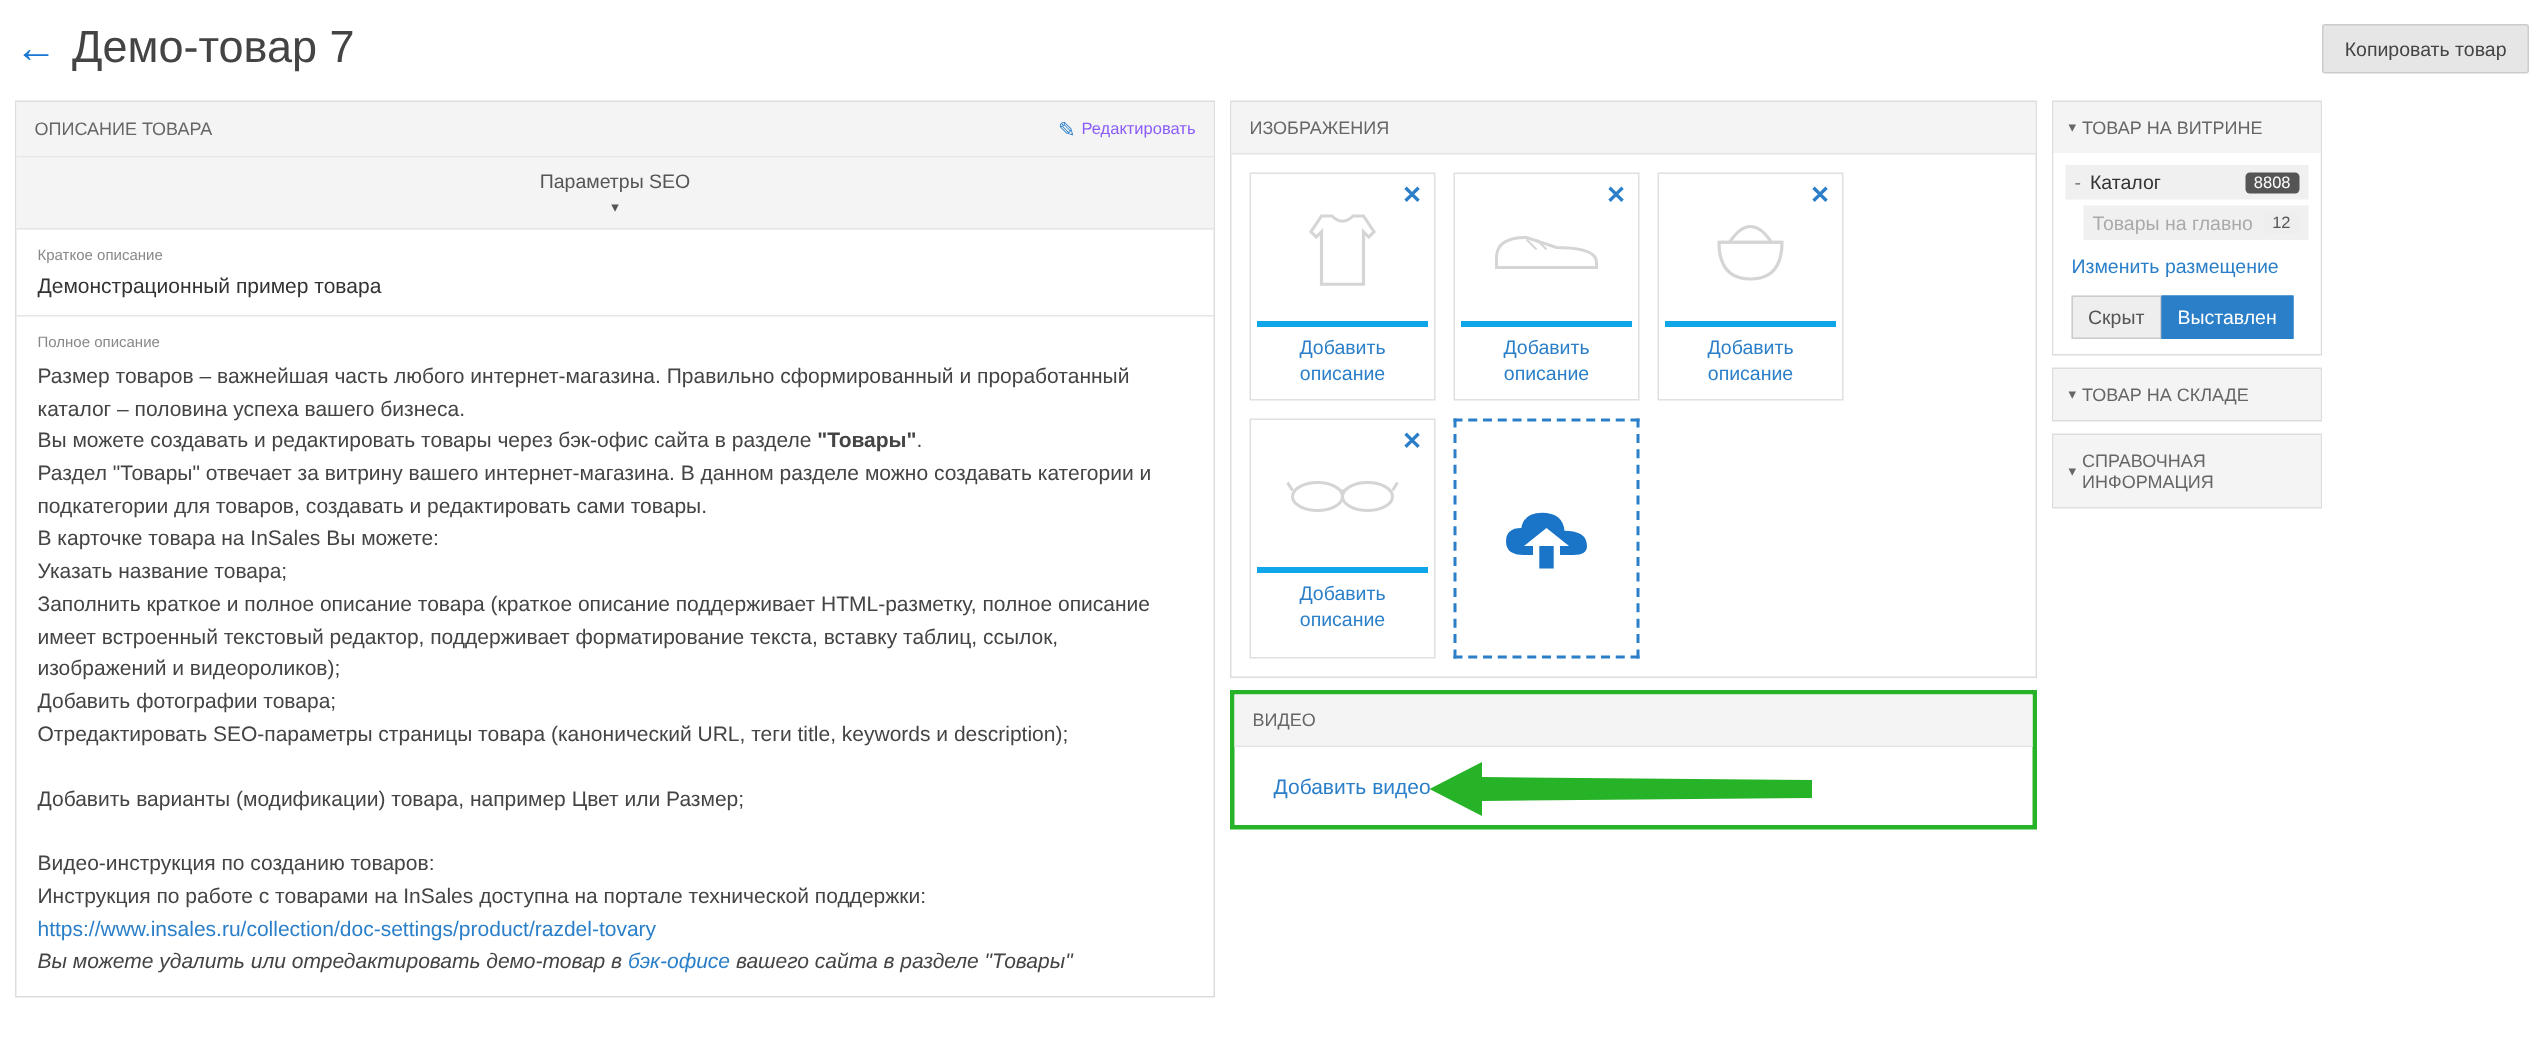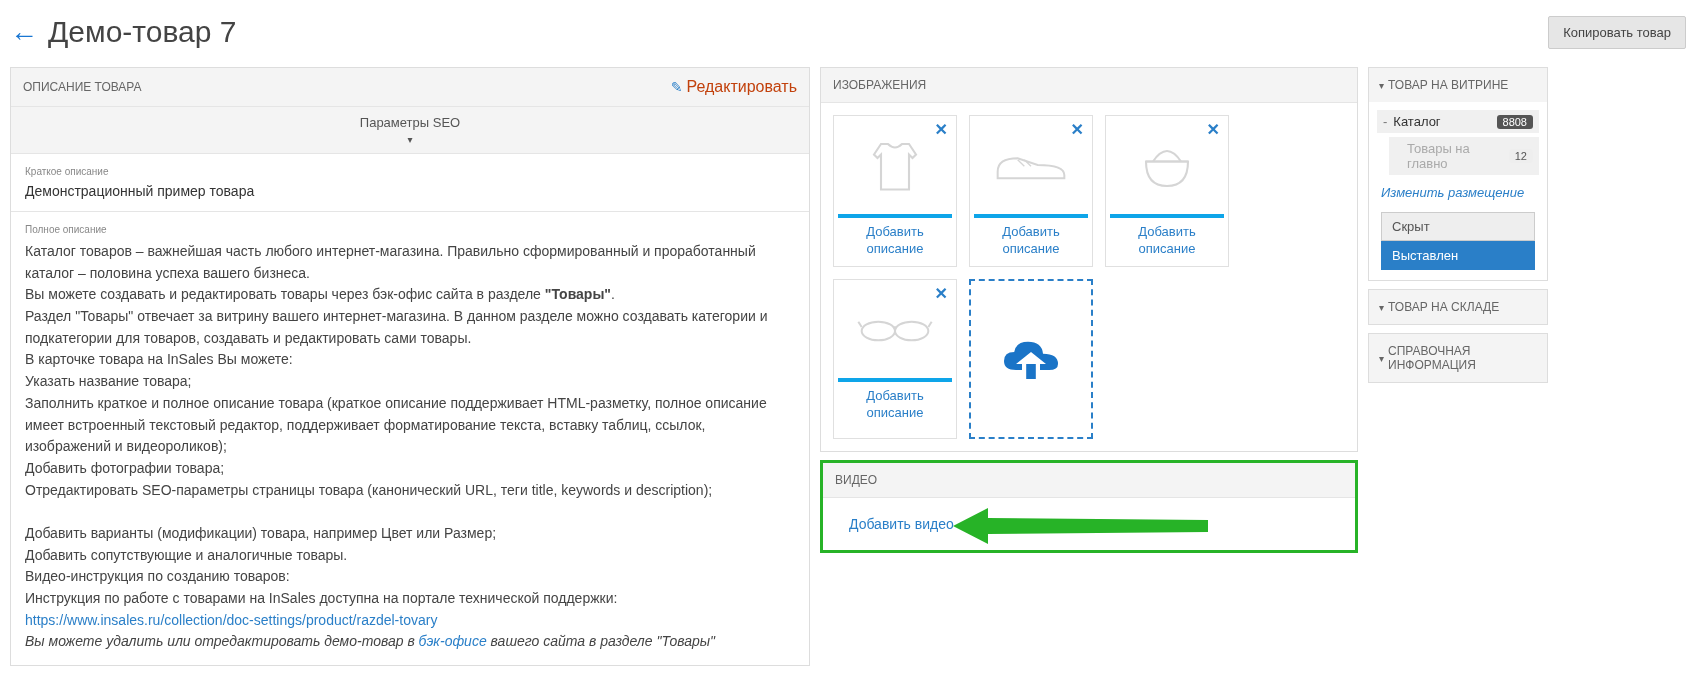--- a/index.html
+++ b/index.html
@@ -12,21 +12,21 @@
 
 .cols { display: flex; gap: 10px; }
 .col-left { width: 800px; }
 .col-mid { width: 538px; }
 .col-right { width: 180px; }
 
 .panel { border: 1px solid #ddd; margin-bottom: 8px; background: #fff; }
 .panel-head { background: #f4f4f4; padding: 10px 12px; font-size: 12px; color: #666; text-transform: uppercase; display: flex; align-items: center; justify-content: space-between; border-bottom: 1px solid #e5e5e5; }
 .panel-head .head-actions { display: flex; align-items: center; gap: 4px; }
 .pencil-icon { color: #2a7fc8; font-size: 14px; }
-.link-blue { color: #c2410c; cursor: pointer; font-size: 16px; text-transform: none; }
+.link-blue { color: #8b5cf6; cursor: pointer; font-size: 11px; text-transform: none; }
 .panel-sub { background: #f4f4f4; padding: 8px 12px; font-size: 13px; color: #555; border-bottom: 1px solid #e5e5e5; display: flex; align-items: center; gap: 4px; cursor: pointer; flex-direction: column; }
 .caret-down { font-size: 10px; }
 .panel-body { padding: 12px 14px; }
 .label-muted { color: #888; font-size: 10px; margin-bottom: 6px; }
 .val-text { color: #333; font-size: 14px; }
 .divider { height: 1px; background: #e5e5e5; margin: 12px -14px; }
 
 .full-desc { color: #444; font-size: 14px; line-height: 1.55; }
 .full-desc strong { font-weight: bold; }
 .full-desc em { font-style: italic; }
@@ -45,24 +45,24 @@
 .add-video-link { color: #2a7fc8; font-size: 14px; cursor: pointer; }
 .arrow-overlay { position: absolute; left: 130px; top: 8px; pointer-events: none; }
 
 .r-panel { border: 1px solid #ddd; margin-bottom: 8px; }
 .r-head { background: #f4f4f4; padding: 10px 10px; font-size: 12px; color: #666; text-transform: uppercase; display: flex; align-items: center; gap: 4px; cursor: pointer; }
 .r-body { padding: 8px 8px; background: #fff; }
 .cat-row { display: flex; align-items: center; background: #f0f0f0; padding: 4px 6px; margin-bottom: 4px; font-size: 13px; }
 .cat-row.sub { margin-left: 12px; }
 .cat-dash { color: #777; margin-right: 6px; }
 .cat-name { flex: 1; color: #333; }
-.cat-name.dim { color: #aaa; margin-left: 12px; }
+.cat-name.dim { color: #aaa; }
 .cat-badge { background: #555; color: #fff; font-size: 11px; padding: 1px 6px; border-radius: 3px; }
-.link-row { color: #2a7fc8; font-size: 13px; padding: 6px 4px; cursor: pointer; font-style: italic; }
-.vis-btns { display: flex; margin-top: 6px; padding: 0 4px 2px 4px; flex-direction: column; }
+.link-row { color: #2a7fc8; font-size: 13px; padding: 6px 4px; cursor: pointer; }
+.vis-btns { display: flex; margin-top: 6px; padding: 0 4px 2px 4px; }
 .vis-btn { flex: 0 0 auto; padding: 6px 10px; font-size: 13px; border: 1px solid #ccc; cursor: pointer; }
 .vis-btn.off { background: #eee; color: #555; }
 .vis-btn.on { background: #2a7fc8; color: #fff; border-color: #2a7fc8; }
 </style>
 </head>
 <body>
 
 <div class="page">
   <div class="header-row">
     <span class="back-arrow">←</span>
@@ -84,31 +84,31 @@
         <div class="panel-sub">
           <span>Параметры SEO</span>
           <span class="caret-down">▾</span>
         </div>
         <div class="panel-body">
           <div class="label-muted">Краткое описание</div>
           <div class="val-text">Демонстрационный пример товара</div>
           <div class="divider"></div>
           <div class="label-muted">Полное описание</div>
           <div class="full-desc">
-            <span>Каталог товаров – важнейшая часть любого интернет-магазина. Правильно сформированный и проработанный каталог – половина успеха вашего бизнеса.</span><br>
+            <span>Размер товаров – важнейшая часть любого интернет-магазина. Правильно сформированный и проработанный каталог – половина успеха вашего бизнеса.</span><br>
             <span>Вы можете создавать и редактировать товары через бэк-офис сайта в разделе </span><strong>"Товары"</strong><span>.</span><br>
             <span>Раздел "Товары" отвечает за витрину вашего интернет-магазина. В данном разделе можно создавать категории и подкатегории для товаров, создавать и редактировать сами товары.</span><br>
             <span>В карточке товара на InSales Вы можете:</span><br>
             <span>Указать название товара;</span><br>
             <span>Заполнить краткое и полное описание товара (краткое описание поддерживает HTML-разметку, полное описание имеет встроенный текстовый редактор, поддерживает форматирование текста, вставку таблиц, ссылок, изображений и видеороликов);</span><br>
             <span>Добавить фотографии товара;</span><br>
             <span>Отредактировать SEO-параметры страницы товара (канонический URL, теги title, keywords и description);</span><br>
             <br>
             <span>Добавить варианты (модификации) товара, например Цвет или Размер;</span><br>
-            <span>Добавить сопутствующие и аналогичные товары.</span><br>
+            <br>
             <span>Видео-инструкция по созданию товаров:</span><br>
             <span>Инструкция по работе с товарами на InSales доступна на портале технической поддержки: </span><a href="#">https://www.insales.ru/collection/doc-settings/product/razdel-tovary</a><br>
             <em><span>Вы можете удалить или отредактировать демо-товар в </span><a href="#">бэк-офисе</a><span> вашего сайта в разделе "Товары"</span></em>
           </div>
         </div>
       </div>
     </div>
 
     <div class="col-mid">
       <div class="panel">

